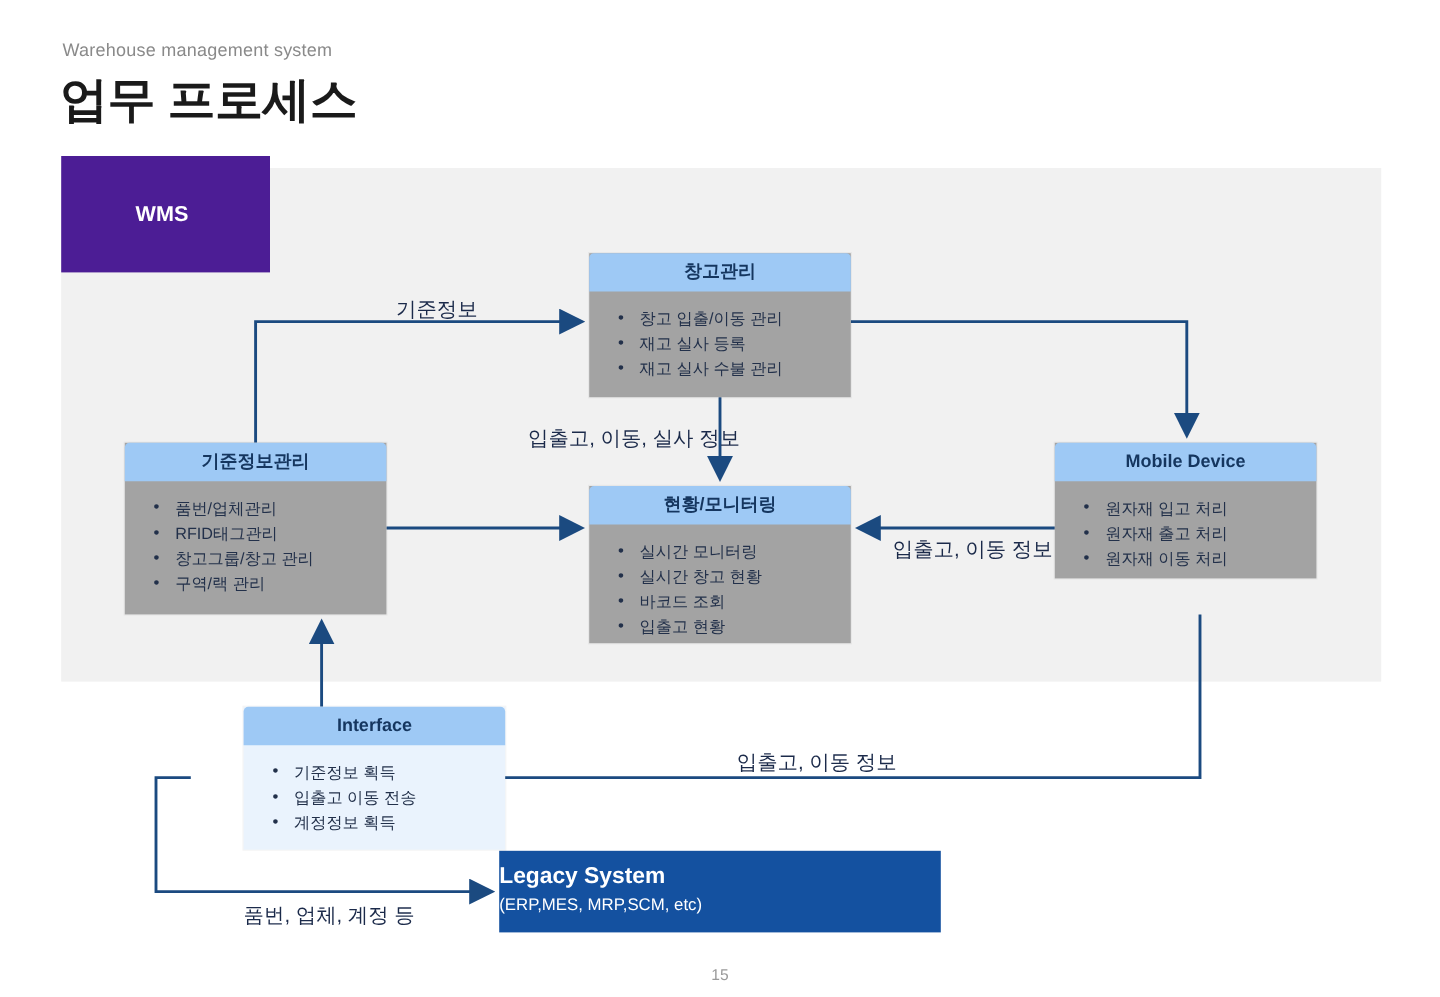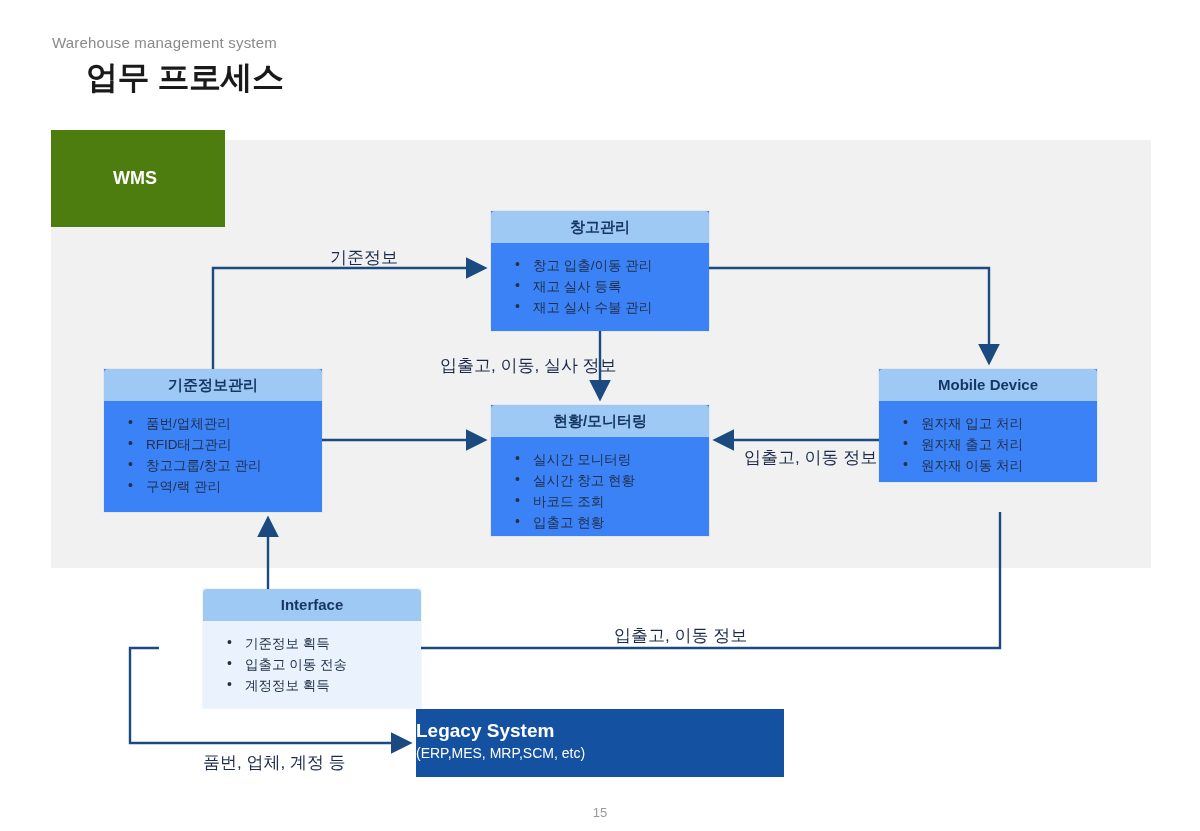--- a/index.html
+++ b/index.html
@@ -22,59 +22,58 @@
     left: 52px;
     top: 34px;
     font-size: 15px;
     color: #8a8a8a;
     letter-spacing: .2px;
   }
   #header-title {
     position: absolute;
     left: 50px;
     top: 56px;
-    font-size: 32px;
+    font-size: 40px;
     font-weight: bold;
     color: #1a1a1a;
     letter-spacing: -.5px;
-    margin-left: 36px;
   }
 
   
   #panel {
     position: absolute;
     left: 51px;
     top: 140px;
     width: 1100px;
     height: 428px;
     background: #f1f1f1;
   }
 
   
   #wms-block {
     position: absolute;
     left: 51px;
     top: 130px;
     width: 174px;
     height: 97px;
-    background: #4d7c0f;
+    background: #4c1d95;
     color: #ffffff;
   }
   #wms-block .wms-label {
     position: absolute;
     left: 62px;
     top: 38px;
     font-size: 18px;
     font-weight: bold;
   }
 
   
   .card {
     position: absolute;
-    background: #3b82f6;
+    background: #a3a3a3;
     box-shadow: 0 0 0 1px rgba(0,0,0,0.04);
   }
   .card .card-head {
     background: #9ec9f5;
     color: #15365f;
     font-weight: bold;
     font-size: 15px;
     text-align: center;
     line-height: 32px;
     height: 32px;

